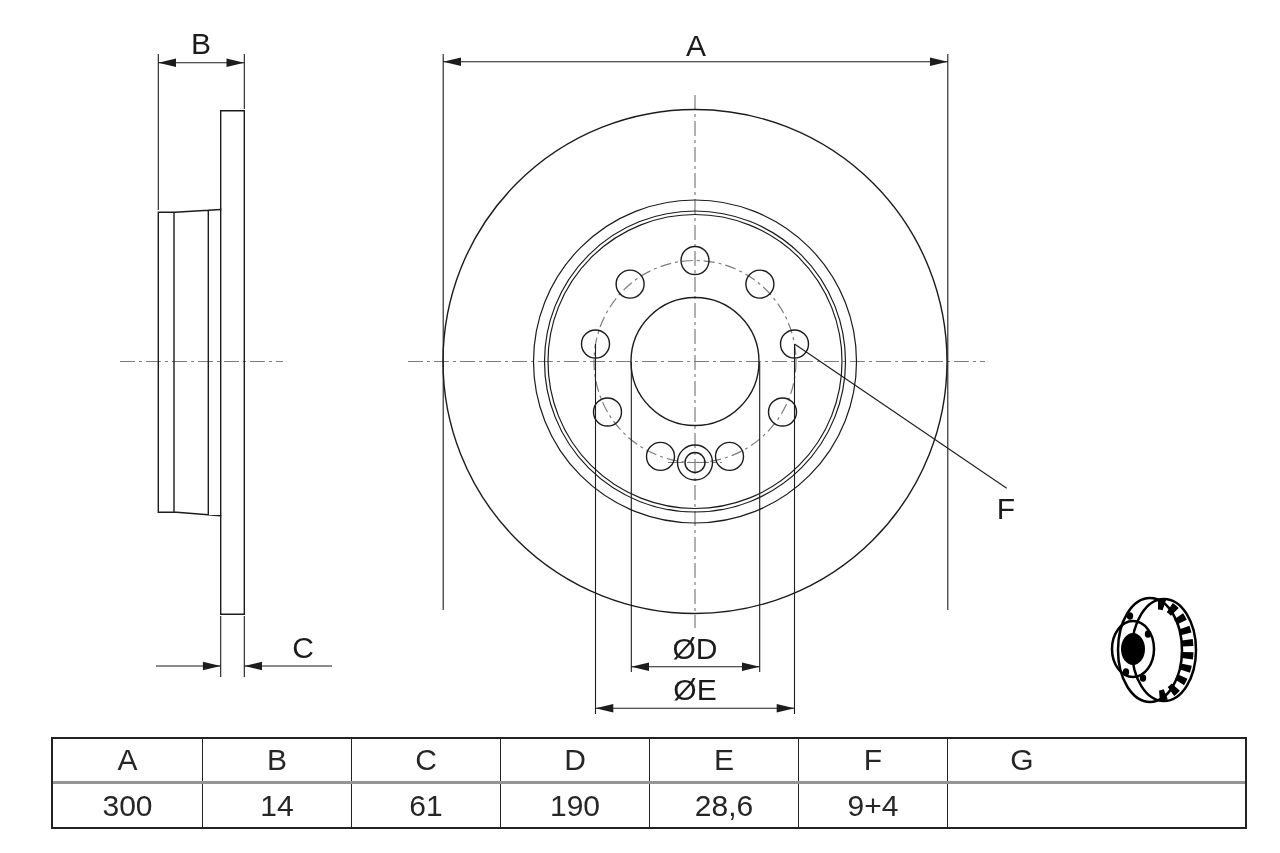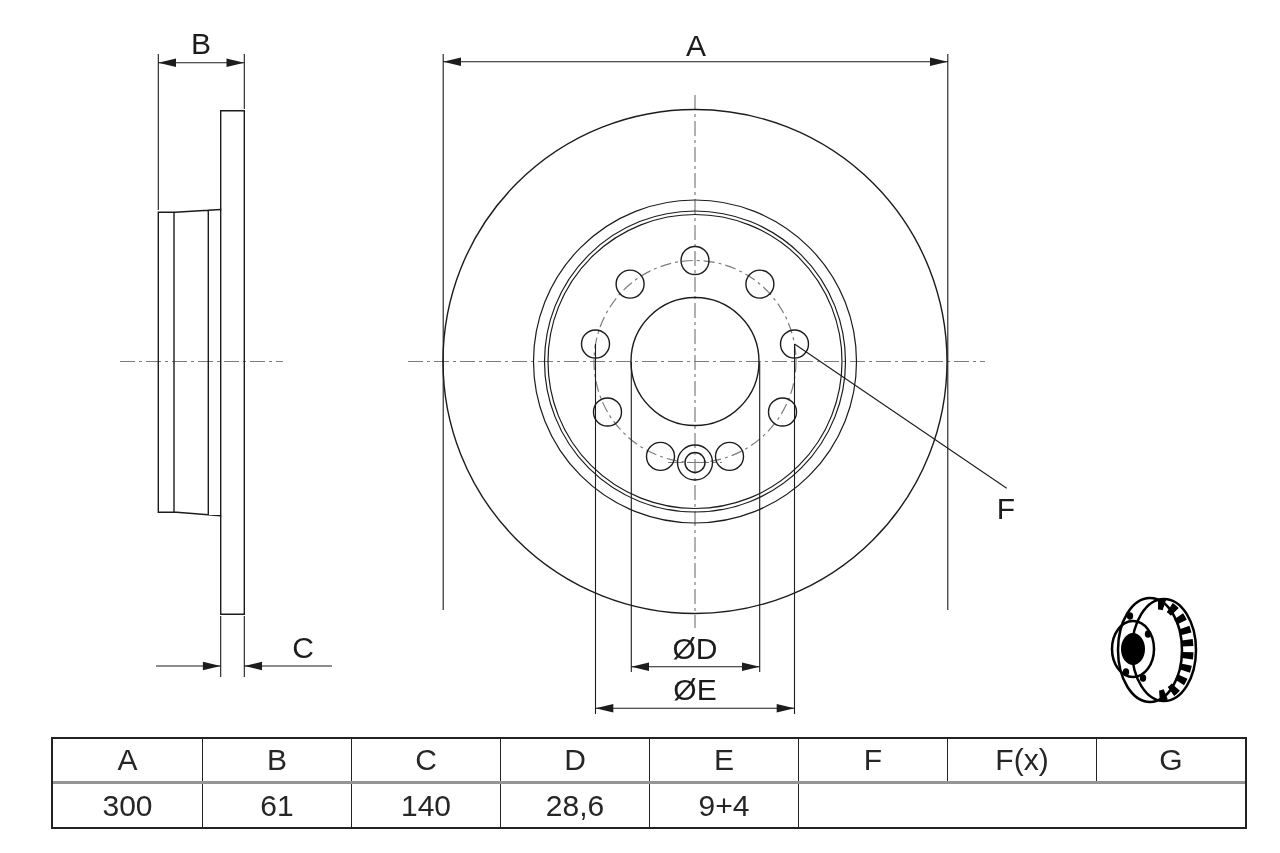--- a/index.html
+++ b/index.html
@@ -122,26 +122,26 @@
 </svg>
 
   <div class="spec-table">
     <div class="trow thead">
       <div class="tcell">A</div>
       <div class="tcell">B</div>
       <div class="tcell">C</div>
       <div class="tcell">D</div>
       <div class="tcell">E</div>
       <div class="tcell">F</div>
-      <div class="tcell">F(x)</div>
       <div class="tcell">G</div>
     </div>
     <div class="trow tvals">
       <div class="tcell">300</div>
+      <div class="tcell">14</div>
       <div class="tcell">61</div>
-      <div class="tcell">140</div>
+      <div class="tcell">190</div>
       <div class="tcell">28,6</div>
       <div class="tcell">9+4</div>
       <div class="tcell"></div>
     </div>
   </div>
 
 </div>
 
 </body></html>

